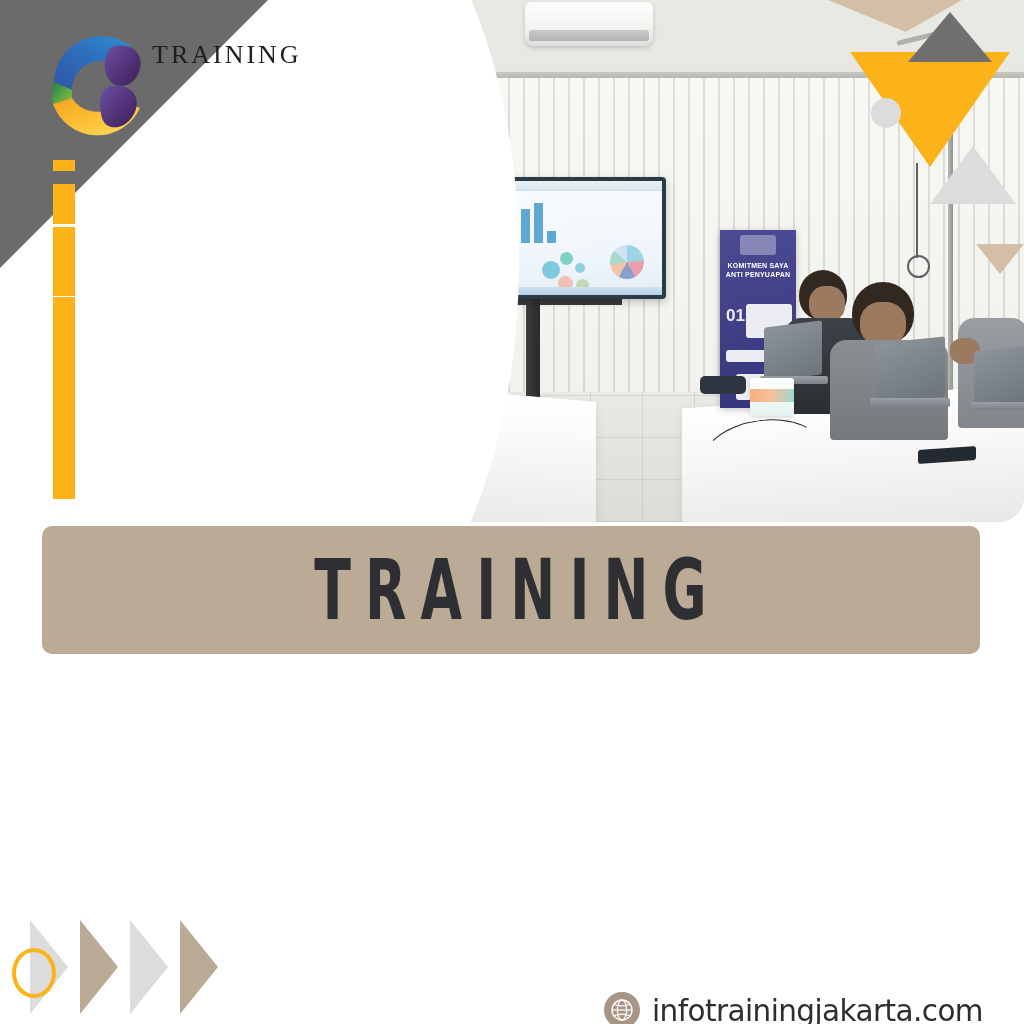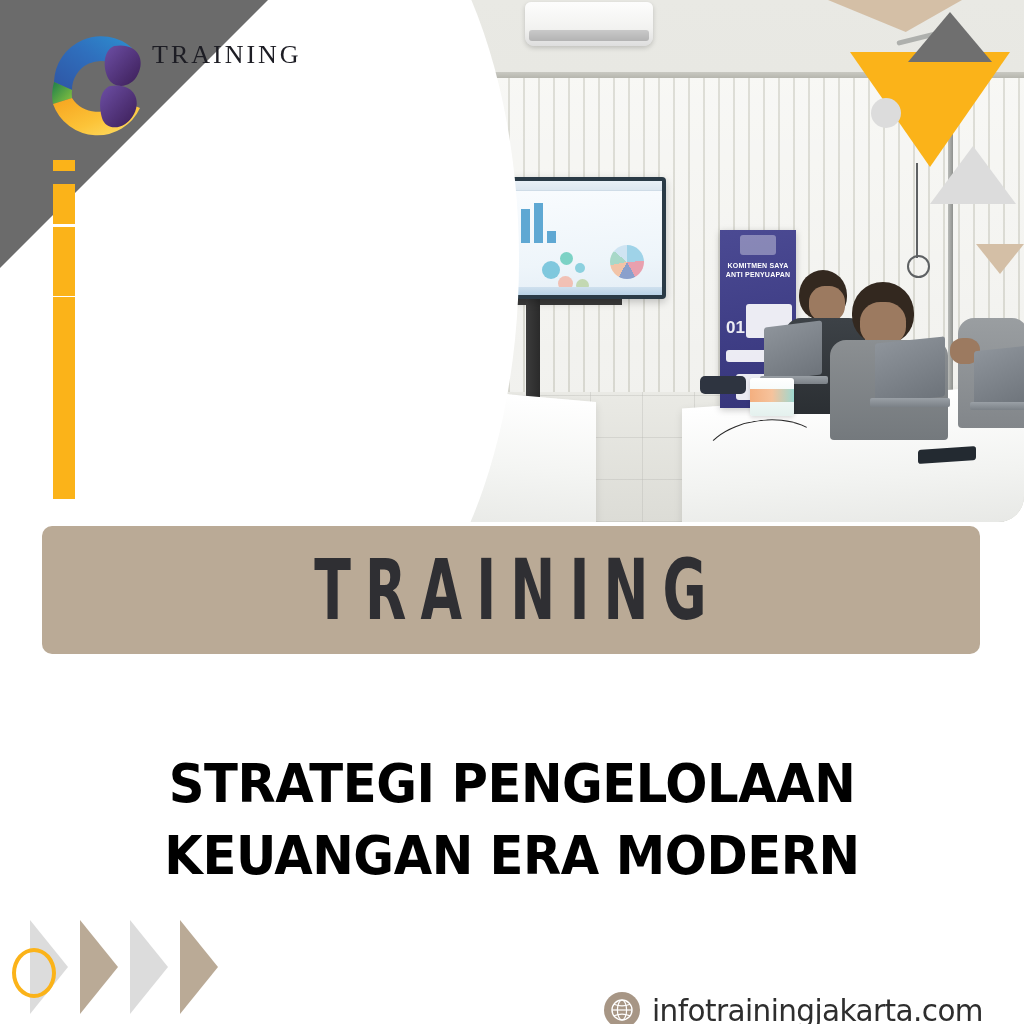--- a/index.html
+++ b/index.html
@@ -557,21 +557,21 @@
         <div class="body"></div>
         <div class="lanyard"></div>
         <div class="badge"></div>
         <div class="legs"></div>
       </div>
 
       <div class="rollup">
         <div class="rl-card" style="left:20px;top:5px;width:36px;height:20px;background:rgba(255,255,255,0.35)"></div>
         <div class="rl-title">KOMITMEN SAYA</div>
         <div class="rl-title" style="margin-top:0">ANTI PENYUAPAN</div>
-        <div class="rl-num" style="left:6px;top:88px">01</div>
+        <div class="rl-num" style="left:6px;top:76px">01</div>
         <div class="rl-card" style="left:26px;top:74px;width:46px;height:34px"></div>
         <div class="rl-num" style="right:6px;top:122px">02</div>
         <div class="rl-card" style="left:6px;top:120px;width:44px;height:12px"></div>
         <div class="rl-card" style="left:16px;top:144px;width:56px;height:26px"></div>
       </div>
 
       <div class="person" style="left:455px;top:270px;width:80px;height:140px;">
         <div class="p-head" style="left:14px;top:0;width:48px;height:50px;"></div>
         <div class="p-face" style="left:24px;top:16px;width:36px;height:36px;"></div>
         <div class="p-body" style="left:0;top:48px;width:80px;height:96px;background:linear-gradient(180deg,#3d4247,#2b2f33);"></div>
@@ -669,24 +669,20 @@
     </div>
     <div class="logo-text">
       <div class="logo-sub">TRAINING</div>
     </div>
   </div>
 
   <div class="training-banner">
     <div class="training-text">TRAINING</div>
   </div>
 
-  <div class="title-block">
-    <div class="title-line">STRATEGI PENGELOLAAN</div>
-    <div class="title-line">KEUANGAN ERA MODERN</div>
-  </div>
 
   <div class="chevrons">
     <div class="chev" style="left:22px;border-left:38px solid #DCDCDC;"></div>
     <div class="chev" style="left:72px;border-left:38px solid #BAAA96;"></div>
     <div class="chev" style="left:122px;border-left:38px solid #DCDCDC;"></div>
     <div class="chev" style="left:172px;border-left:38px solid #BAAA96;"></div>
     <div class="ring-yellow"></div>
   </div>
 
   <div class="website">

